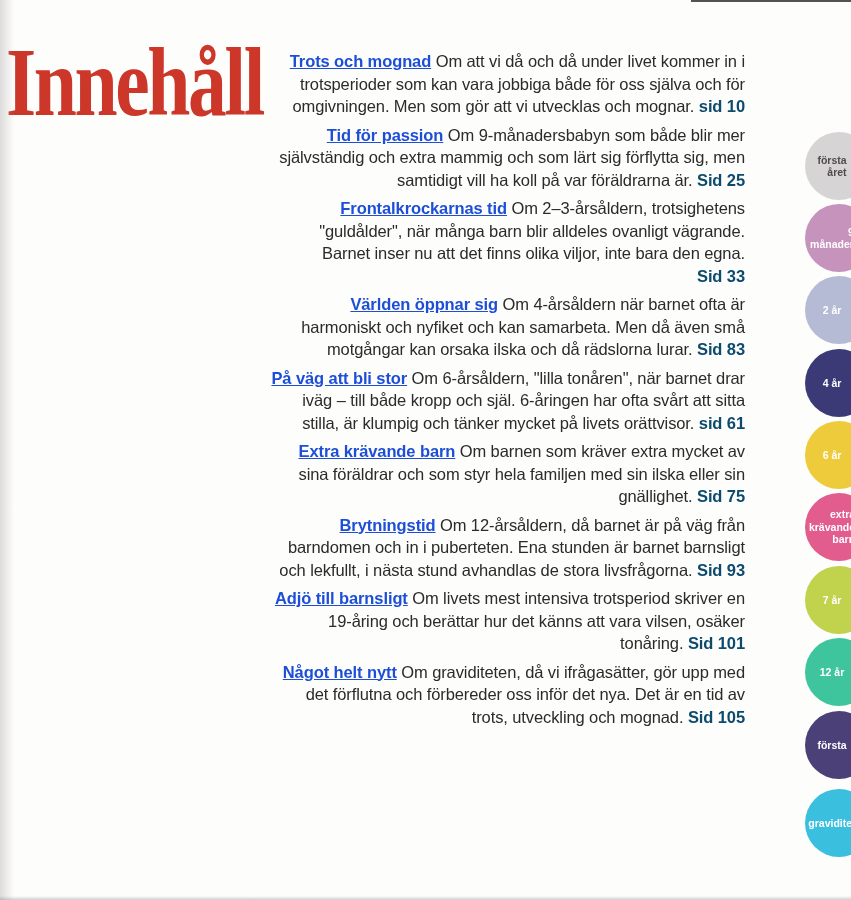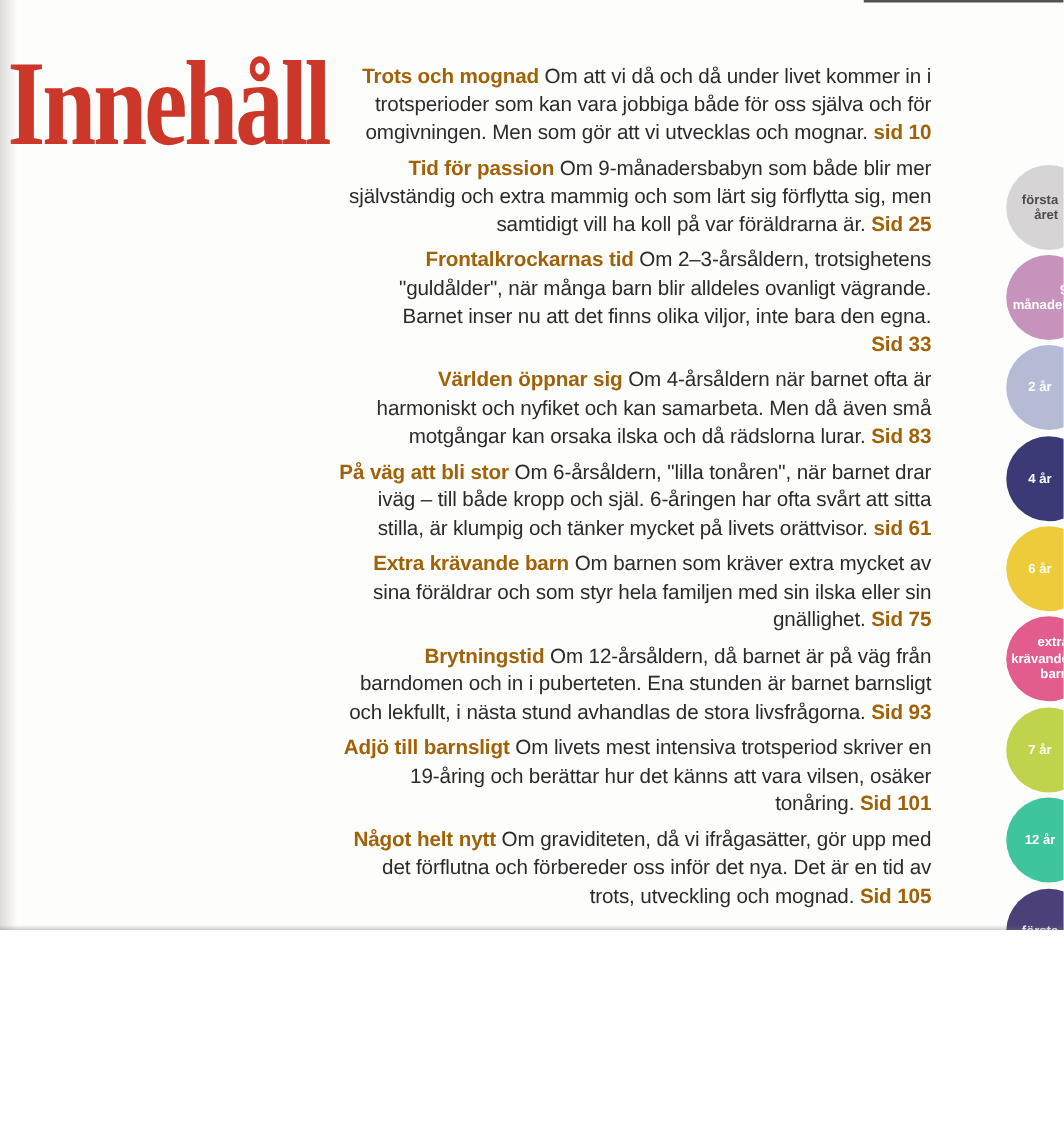--- a/index.html
+++ b/index.html
@@ -1,18 +1,18 @@
 <!DOCTYPE html>
 <html lang="sv"><head>
 <meta charset="utf-8">
 <style>
   html,body { margin:0; padding:0; background:#ffffff; }
   .page {
     position:relative;
-    width:851px; height:744px;
+    width:851px; height:900px;
     background:#fdfdfc;
     overflow:hidden;
     font-family:"Liberation Sans", sans-serif;
   }
   
   .title {
     position:absolute;
     left:6px; top:34px;
     margin:0;
     font-family:"Liberation Serif", serif;
@@ -29,22 +29,22 @@
     position:absolute;
     top:50px; right:106px;
     width:474px;
     text-align:right;
     font-size:16.5px;
     line-height:22.5px;
     letter-spacing:-0.1px;
     color:#2b2b2b;
   }
   .entry { margin:0 0 6px 0; }
-  .entry .head  { color:#a16207; font-weight:bold; }
-  .entry .page  { color:#a16207; font-weight:bold; white-space:nowrap; }
+  .entry .head  { color:#1d4ed8; font-weight:bold;text-decoration:underline; }
+  .entry .page  { color:#0c4a6e; font-weight:bold; white-space:nowrap; }
   
   .tab {
     position:absolute;
     right:-22px;
     width:68px; height:68px;
     border-radius:50%;
     display:flex;
     align-items:center;
     justify-content:center;
     box-sizing:border-box;

